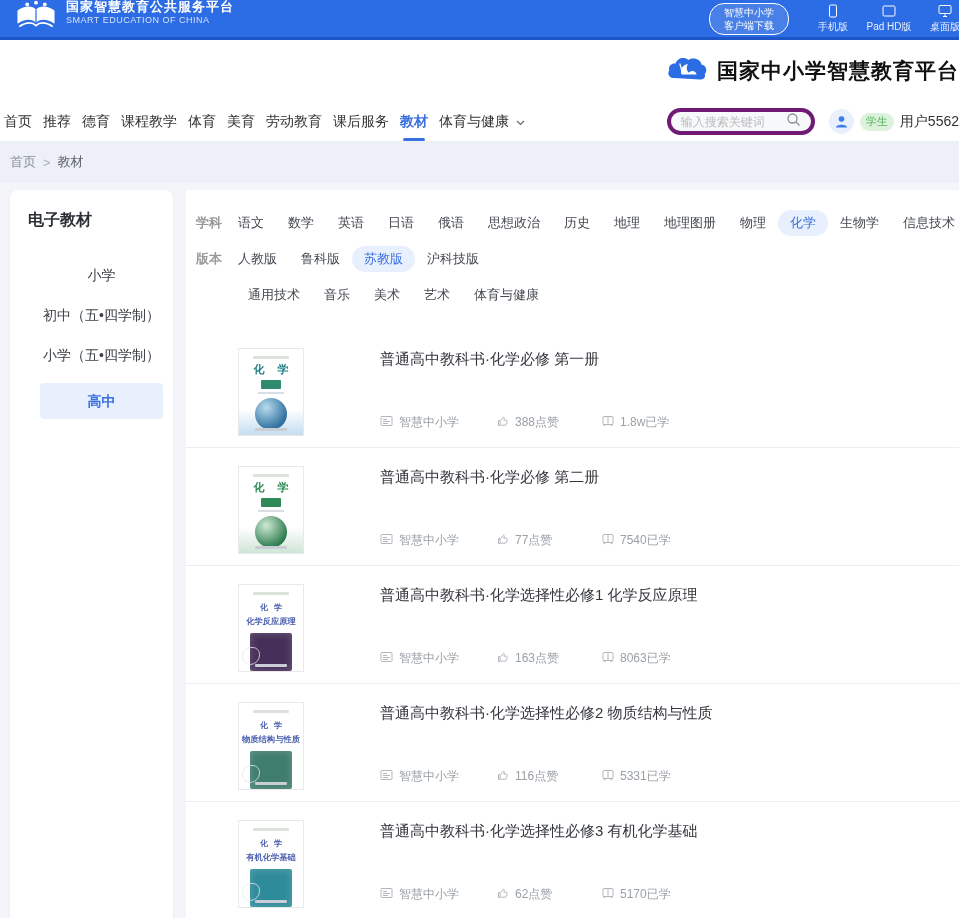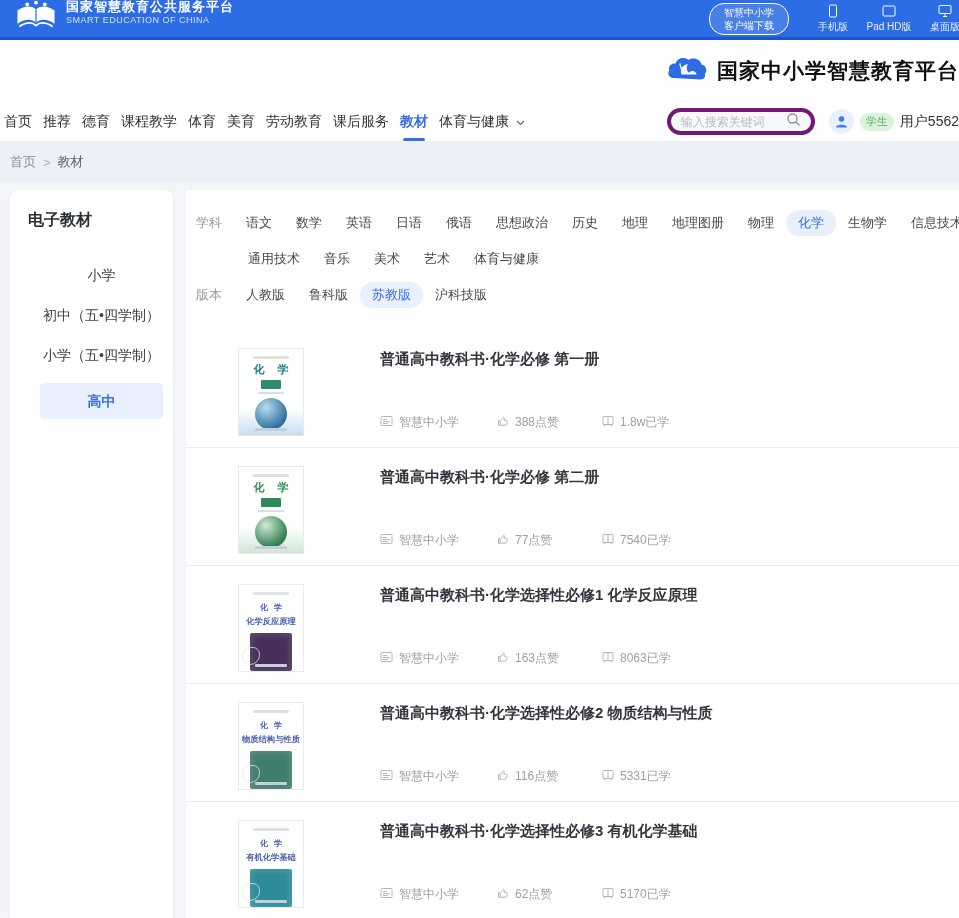--- a/index.html
+++ b/index.html
@@ -70,21 +70,21 @@
                   margin:0 10px; border-radius:4px; cursor:pointer; }
   .sidebar-item.active { background:#e7f0fc; color:#3a6fe0; font-weight:700; height:36px;
                   line-height:36px; margin-top:8px; }
 
   .content { position:absolute; left:186px; top:7px; width:773px; height:728px; background:#fff;
              padding:20px 0 0 10px; }
 
   
   .filter-row { display:flex; align-items:center; flex-wrap:nowrap; }
   .filter-row + .filter-row { margin-top:10px; }
-  .filter-label { font-size:13px; color:#999; width:26px; margin-right:12px; flex:none; }
+  .filter-label { font-size:13px; color:#999; width:26px; margin-right:4px; flex:none;font-weight:bold; }
   .filter-indent { margin-left:40px; }
   .filter-item { font-size:13px; color:#44484f; padding:4px 12px; border-radius:15px;
                  cursor:pointer; white-space:nowrap; }
   .filter-item.active { background:#e7f0fc; color:#3a6fe0; }
   .version-row { margin-top:14px; }
 
   
   .book-list { margin-top:22px; margin-left:-10px; }
   .book-row { position:relative; height:118px; border-bottom:1px solid #ededf0;
               display:flex; padding-left:52px; cursor:pointer; }
@@ -107,21 +107,21 @@
              text-indent:2px; text-align:center; margin-top:7px; }
   .c-name { font-size:9px; color:var(--title-c,#4a5fae); font-weight:700; text-align:center;
              margin-top:2px; white-space:nowrap; transform:scale(.92); }
   .c-thumb { width:42px; height:38px; background:var(--thumb,#463059); margin:5px auto 0;
              border-radius:2px; box-shadow:inset 0 0 8px rgba(255,255,255,.22); }
   .c-sketch { position:absolute; left:3px; bottom:6px; width:18px; height:18px; border:1px solid #e4e7ea;
              border-radius:50% 40% 55% 45%; opacity:.8; }
 
   .book-info { margin-left:76px; padding:20px 0 16px; display:flex; flex-direction:column;
                justify-content:space-between; flex:1; }
-  .book-title { font-size:15px; font-weight:700; color:#33363c; }
+  .book-title { font-size:15px; font-weight:400; color:#33363c; }
   .book-meta { display:flex; align-items:center; font-size:12px; color:#9aa0a6; }
   .meta-cell { display:flex; align-items:center; }
   .meta-cell svg { margin-right:6px; flex:none; }
   .meta-source { width:117px; }
   .meta-likes { width:105px; }
 </style>
 </head>
 <body>
 
 <div class="stage">
@@ -259,34 +259,34 @@
         <span class="filter-item">俄语</span>
         <span class="filter-item">思想政治</span>
         <span class="filter-item">历史</span>
         <span class="filter-item">地理</span>
         <span class="filter-item">地理图册</span>
         <span class="filter-item">物理</span>
         <span class="filter-item active">化学</span>
         <span class="filter-item">生物学</span>
         <span class="filter-item">信息技术</span>
       </div>
+      <div class="filter-row version-row">
+        <span class="filter-label">版本</span>
+        <span class="filter-item">人教版</span>
+        <span class="filter-item">鲁科版</span>
+        <span class="filter-item active">苏教版</span>
+        <span class="filter-item">沪科技版</span>
+      </div>
+
       <div class="filter-row filter-indent">
         <span class="filter-item">通用技术</span>
         <span class="filter-item">音乐</span>
         <span class="filter-item">美术</span>
         <span class="filter-item">艺术</span>
         <span class="filter-item">体育与健康</span>
-      </div>
-
-      <div class="filter-row version-row">
-        <span class="filter-label">版本</span>
-        <span class="filter-item">人教版</span>
-        <span class="filter-item">鲁科版</span>
-        <span class="filter-item active">苏教版</span>
-        <span class="filter-item">沪科技版</span>
       </div>
 
       <div class="book-list">
 
         <div class="book-row">
           <div class="cover" style="--title-c: #1e7f86; --s1: #b8dcee; --s2: #2e6f9e; --wave: #c5ddf0; --badge: #2e8b6f;">
             <div class="c-topline"></div>
             <div class="c-title">化 学</div>
             <div class="c-badge"></div>
             <div class="c-sub"></div>

